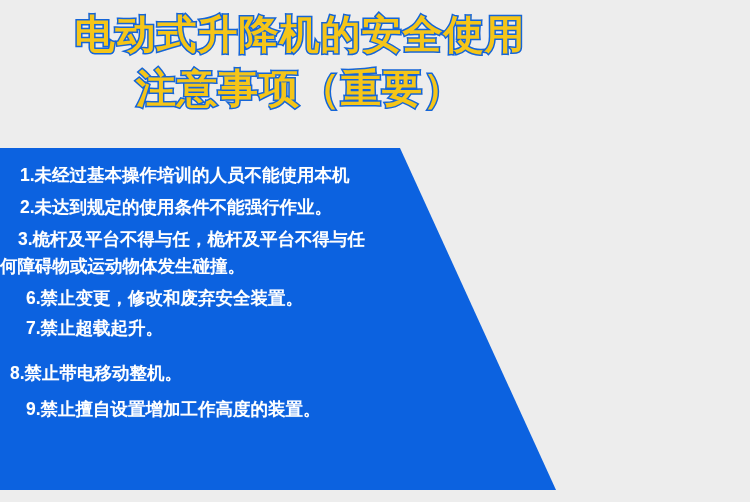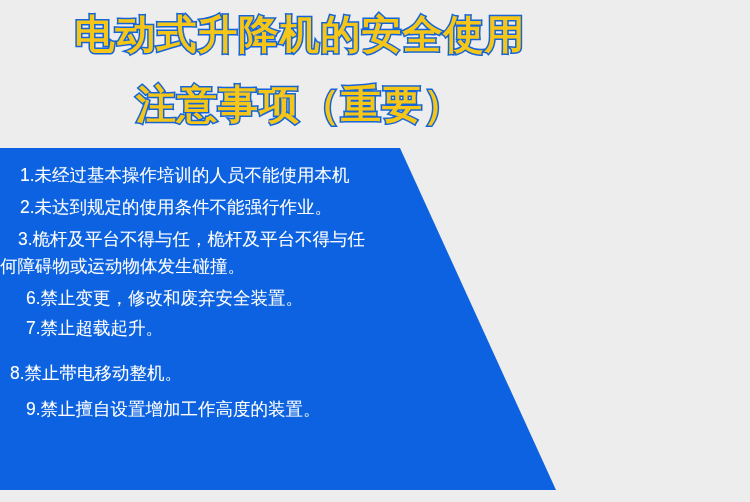--- a/index.html
+++ b/index.html
@@ -41,21 +41,21 @@
     font-weight: bold;
     line-height: 52px;
     letter-spacing: 1px;
     color: #f5c518;
     -webkit-text-stroke: 3px #1565d8;
     paint-order: stroke fill;
     text-align: center;
     white-space: nowrap;
   }
   .title-line-2 {
-    margin-top: 18px;
+    margin-top: 2px;
   }
 
   
   .blue-panel {
     position: absolute;
     left: 0;
     top: 148px;
     width: 750px;
     height: 342px;
     background: #0c62e0;
@@ -69,21 +69,21 @@
     left: 0;
     top: 148px;
     width: 470px;
     padding: 10px 0 0 0;
     margin: 0;
     box-sizing: border-box;
   }
   .rule-item {
     color: #ffffff;
     font-size: 17.5px;
-    font-weight: normal;
+    font-weight: bold;
     line-height: 27px;
     white-space: pre-wrap;
     text-shadow: 0 0 1px rgba(255,255,255,0.25);
   }
   .rule-item.pad-a { padding-left: 20px; margin-top: 4px; }
   .rule-item.pad-b { padding-left: 20px; margin-top: 5px; }
   .rule-item.pad-c { padding-left: 18px; margin-top: 5px; }
   .rule-item.pad-d { padding-left: 26px; margin-top: 5px; }
   .rule-item.pad-e { padding-left: 26px; margin-top: 8px; }
   .rule-item.pad-f { padding-left: 26px; margin-top: 5px; }

